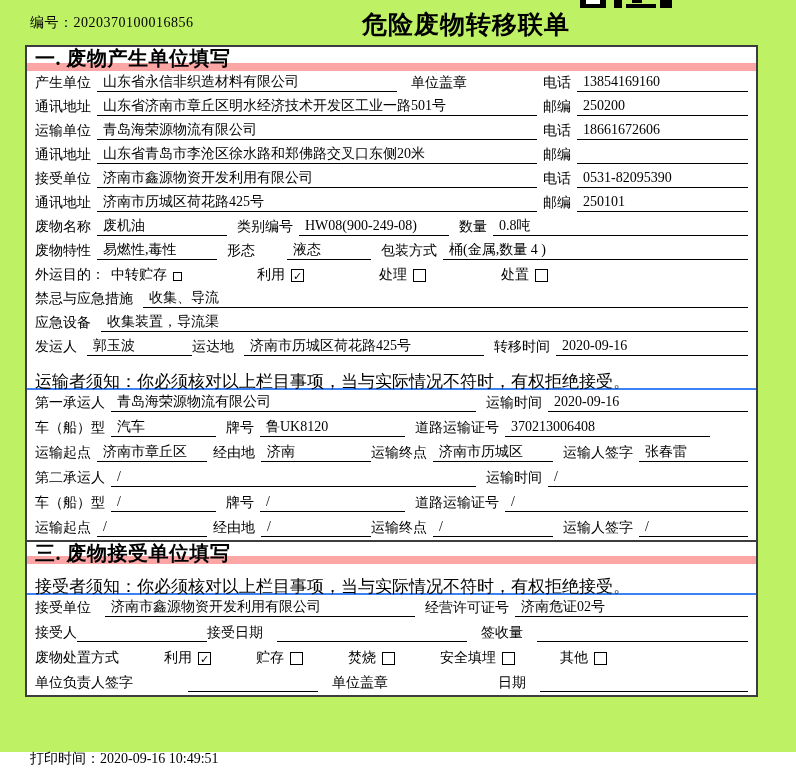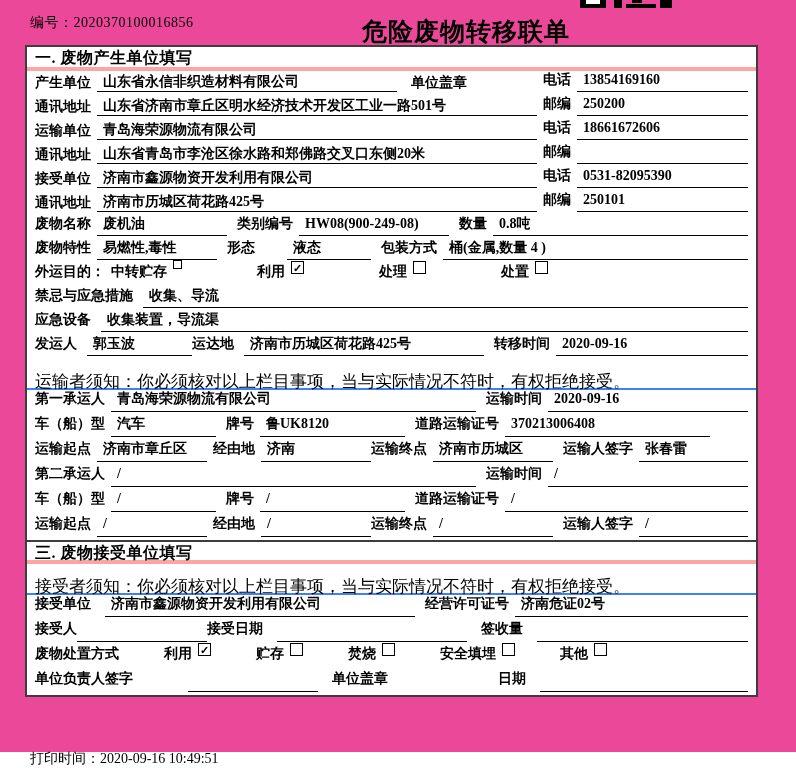--- a/index.html
+++ b/index.html
@@ -1,40 +1,40 @@
 <!DOCTYPE html>
 <html><head>
 <meta charset="utf-8">
 <style>
   * { margin:0; padding:0; box-sizing:border-box; }
   html,body { width:796px; height:768px; background:#fff; overflow:hidden;
     font-family:"Liberation Serif","DejaVu Serif",serif; color:#000; font-size:14px; }
-  .page { position:relative; width:796px; height:752px; background:#ec4899; }
+  .page { position:relative; width:796px; height:752px; background:#bef264; }
 
   
   .doc-header { position:absolute; top:8px; left:30px; right:30px; height:34px; }
   .doc-no { position:absolute; left:0; top:6px; font-size:14px; letter-spacing:.5px; }
-  .doc-title { position:absolute; left:332px; top:7px; font-size:25px; font-weight:bold; letter-spacing:1px; }
+  .doc-title { position:absolute; left:332px; top:0; font-size:25px; font-weight:bold; letter-spacing:1px; }
   .qr-frag { position:absolute; left:550px; top:-8px; width:110px; height:8px; }
   .qr-frag div { position:absolute; background:#000; }
   .qb1 { left:0; top:0; width:26px; height:8px; }
   .qb2 { left:6px; top:0; width:14px; height:4px; background:#fff !important; }
   .qb3 { left:34px; top:0; width:8px; height:8px; }
   .qb4 { left:46px; top:4px; width:30px; height:4px; }
   .qb5 { left:52px; top:0; width:10px; height:3px; }
   .qb6 { left:80px; top:0; width:12px; height:8px; }
 
   
   .form-box { position:absolute; left:25px; top:45px; width:733px; border:2px solid #3d3d3d; background:#fff; }
-  .sec-header { height:24px; line-height:22px; font-weight:bold; font-size:16px;
-    padding:0 8px; border-bottom:4px solid #fca5a5; letter-spacing:.5px; }
+  .sec-header { height:24px; line-height:22px; font-weight:bold; font-size:20px;
+    padding:0 8px; border-bottom:8px solid #fca5a5; letter-spacing:.5px; }
   .sec-header.bt { border-top:2px solid #3d3d3d; }
   .notice { height:31px; line-height:30px; padding:8px 8px; border-bottom:2px solid #3b82f6; font-size:17px; }
 
-  .row { display:flex; height:24px; padding:0 8px 3px 8px;font-weight:bold; }
+  .row { display:flex; align-items:flex-end; height:24px; padding:0 8px 3px 8px; }
   .s2 .row, .s3 .row { height:25px; }
   .lbl { white-space:nowrap; line-height:18px; flex:0 0 auto; }
   .u { display:inline-block; border-bottom:1px solid #000; line-height:18px; min-height:18px;
        padding:0 6px; white-space:nowrap; overflow:hidden; flex:0 0 auto; }
   .f1 { flex:1 1 auto; }
   .lp { display:flex; align-items:flex-end; flex:0 0 508px; }
   .lp .u.f1 { flex:1 1 auto; margin-right:6px; }
   .ml6{margin-left:6px;} .ml10{margin-left:10px;} .ml14{margin-left:14px;}
   .ml30{} .ml45{margin-left:45px;} .ml55{margin-left:55px;} .ml75{margin-left:75px;} .ml110{margin-left:110px;}
   .w75{width:84px;margin-left:32px;} .w300{width:300px;} .w105{width:105px;} .w120{width:120px;}

